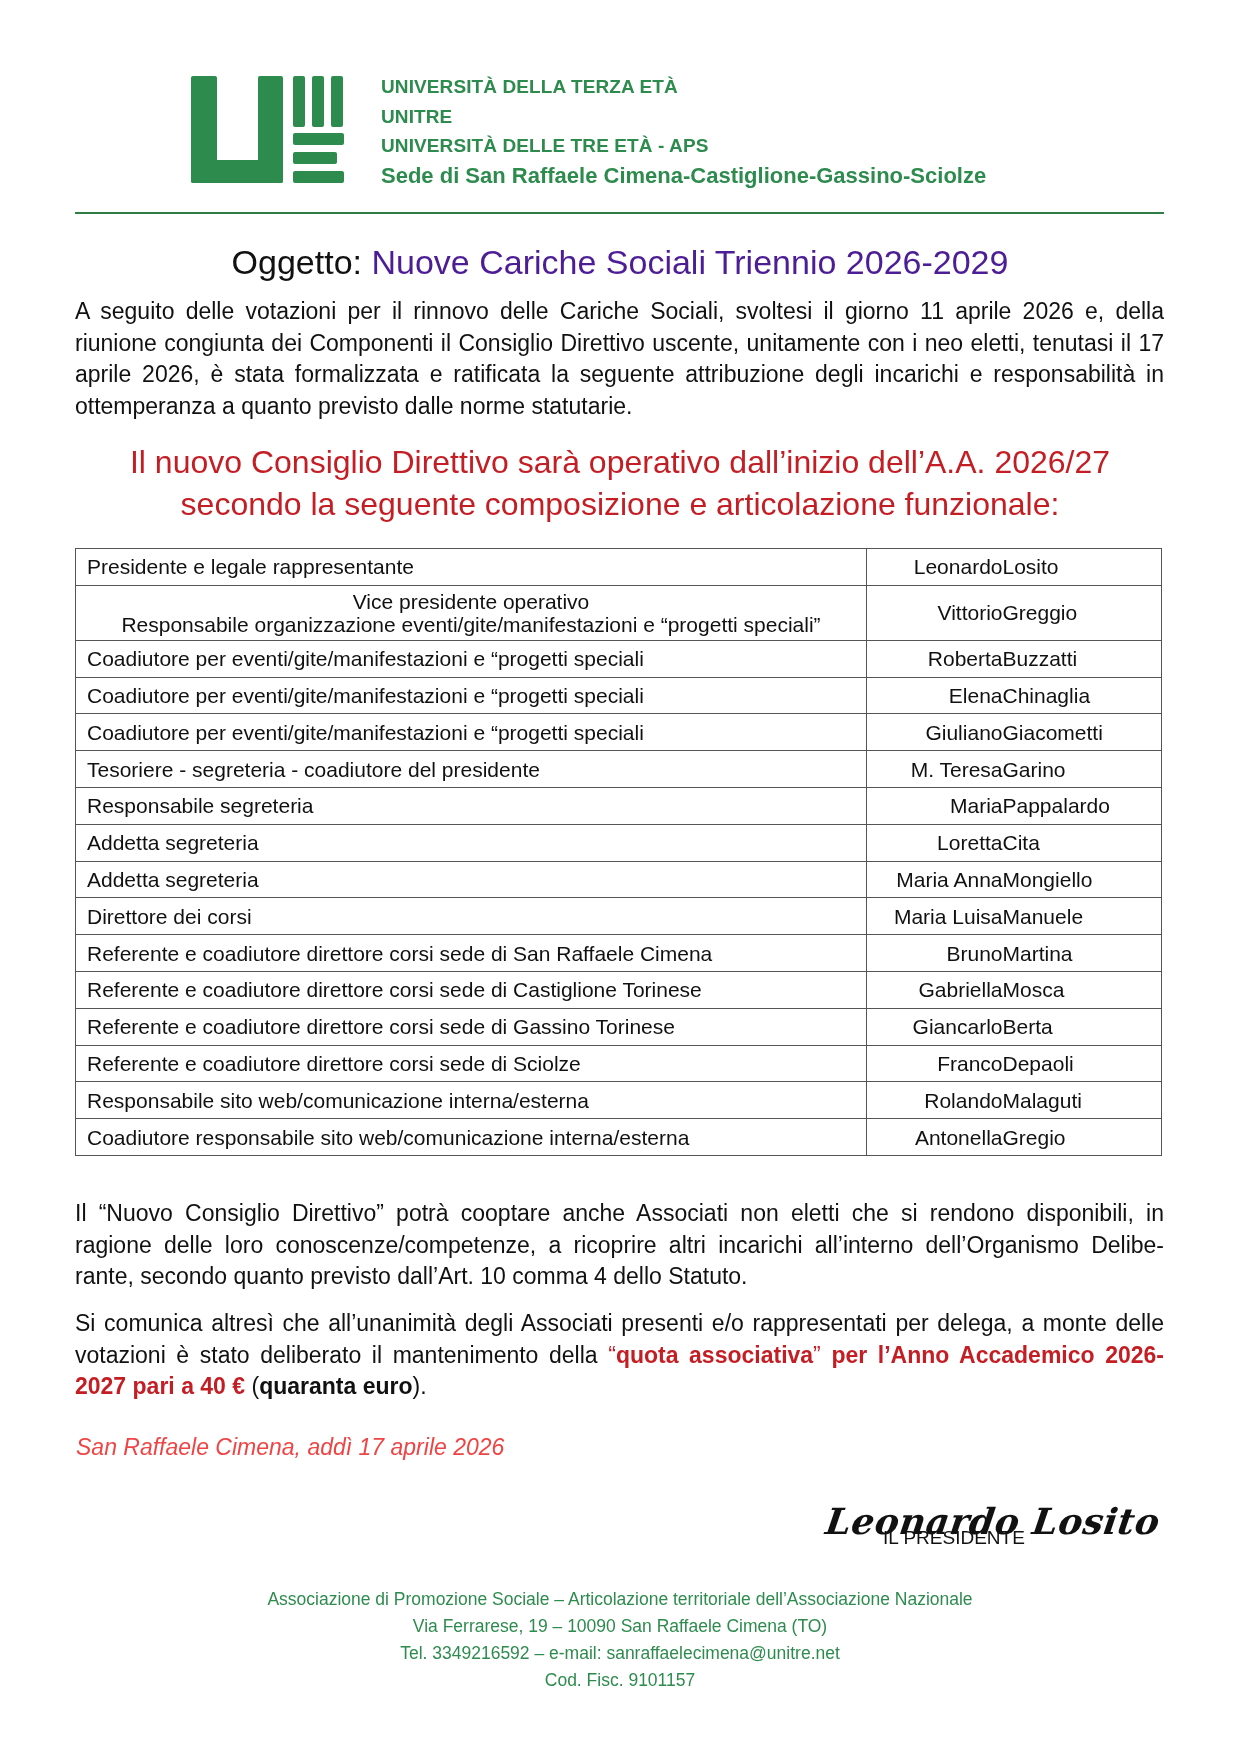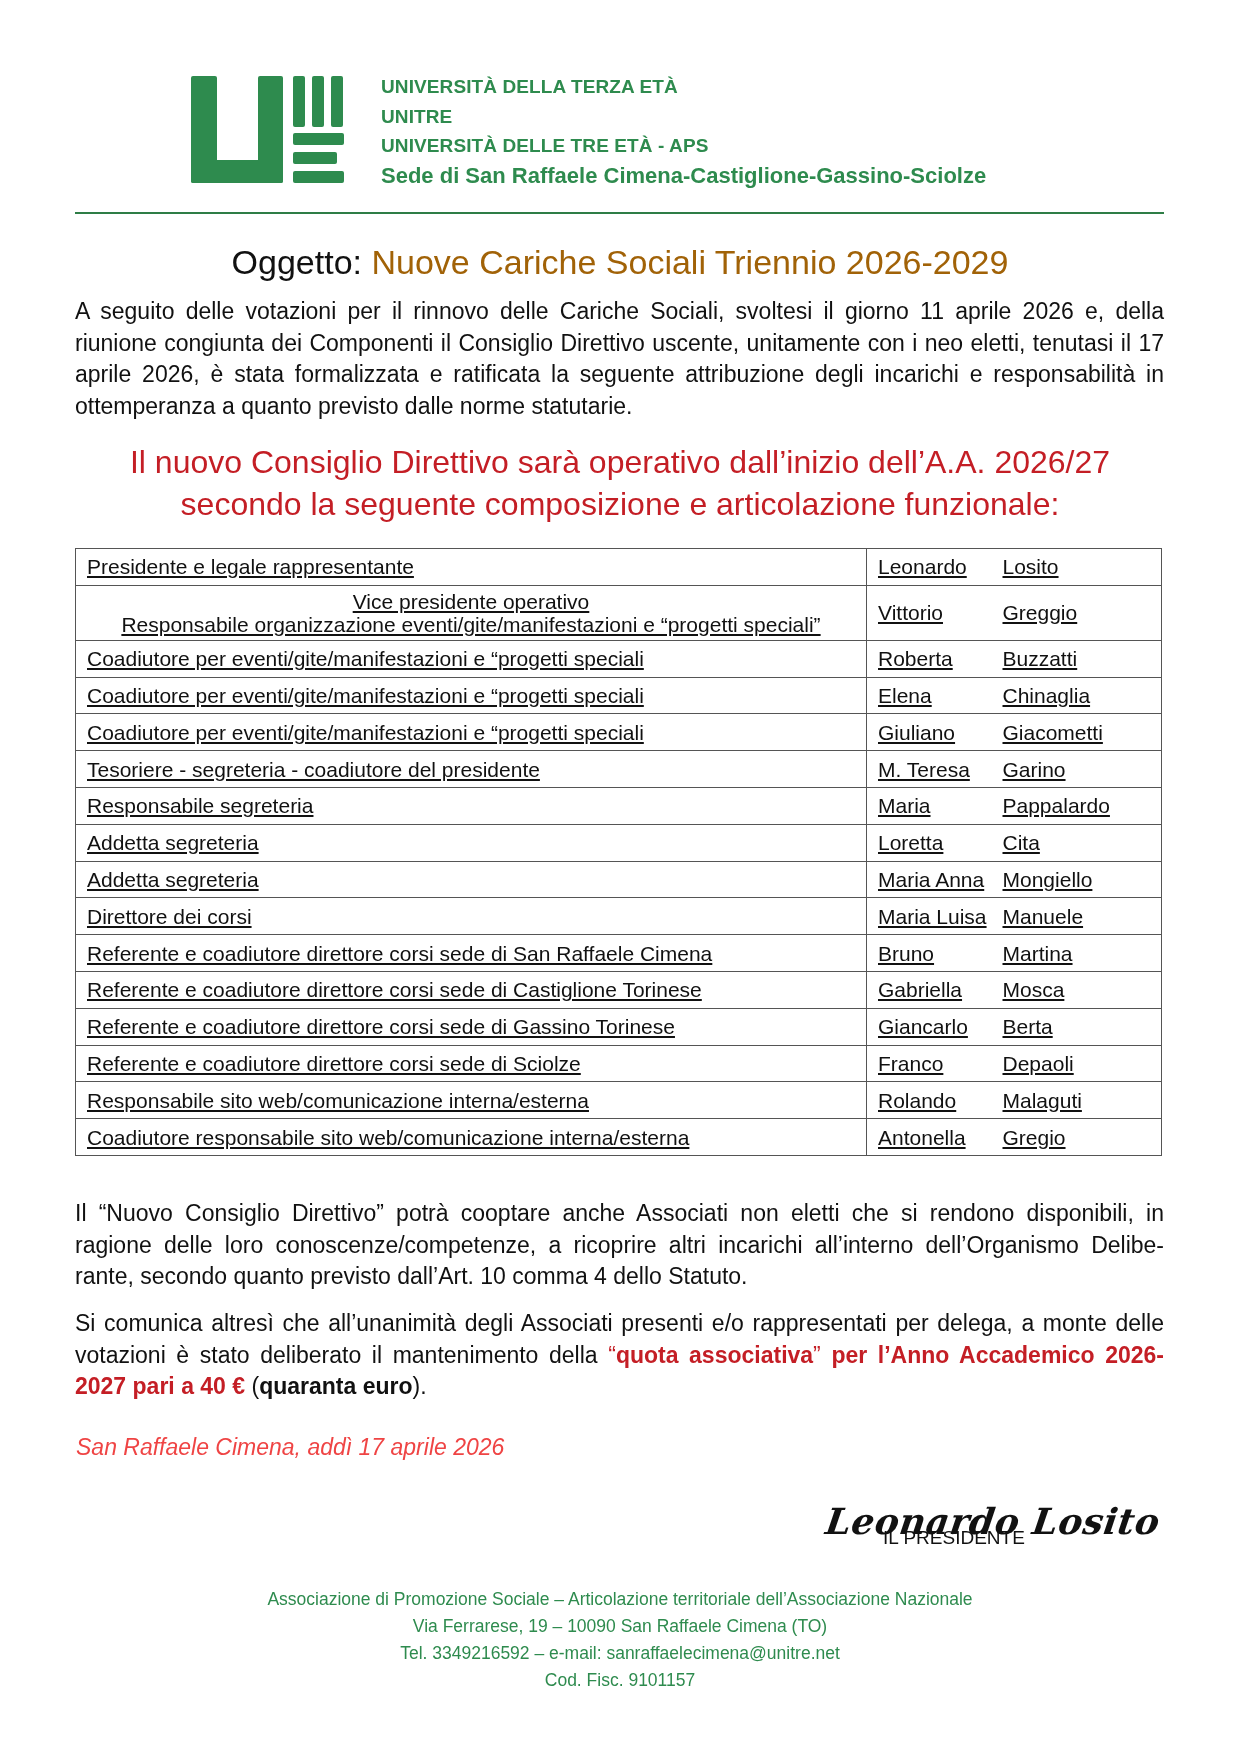--- a/index.html
+++ b/index.html
@@ -22,33 +22,33 @@
 
   .header-text { position: absolute; left: 381px; top: 72px; color: #2e8b4e; font-weight: bold; }
   .header-text .h-line { font-size: 19px; line-height: 29.5px; letter-spacing: 0.1px; white-space: nowrap; }
   .header-text .h-sub { font-size: 22px; line-height: 30px; white-space: nowrap; }
 
   .green-rule { position: absolute; left: 75px; top: 212px; width: 1089px; height: 2px; background: #2e7d46; }
 
   
   .subject { position: absolute; left: 0; width: 1240px; top: 242px; text-align: center; font-size: 34px; line-height: 40px; white-space: nowrap; }
   .subject .label { color: #111111; }
-  .subject .value { color: #a16207; }
+  .subject .value { color: #4c1d95; }
 
   .para { position: absolute; left: 75px; width: 1089px; font-size: 23px; line-height: 31.5px; text-align: justify; color: #111111; }
   .intro { top: 296px; }
 
   .red-heading { position: absolute; left: 0; width: 1240px; top: 441px; text-align: center; color: #c41e25; font-size: 32px; line-height: 42px; }
 
   
-  .roles { position: absolute; left: 75px; top: 548px; width: 1087px; border-collapse: collapse; font-size: 21px; color: #111111; text-decoration: underline; }
+  .roles { position: absolute; left: 75px; top: 548px; width: 1087px; border-collapse: collapse; font-size: 21px; color: #111111; }
   .roles td { border: 1.5px solid #555555; padding: 0 11px; height: 36.8px; vertical-align: middle; line-height: 23px; }
   .roles tr.tall td { height: 55px; }
   .roles td.role { width: 791px; border-right: 1.5px solid #555555; }
-  .roles td.name { border-right: none; width: 136px; padding-right: 0; white-space: nowrap; }
+  .roles td.name { border-right: none; width: 136px; padding-right: 0; white-space: nowrap; text-align: right; }
   .roles td.surname { border-left: none; padding-left: 0; white-space: nowrap; }
   .roles .role-line { display: block; text-align: center; }
 
   .para2 { top: 1198px; }
   .para3 { top: 1308px; }
   .red-bold { color: #c41e25; font-weight: bold; }
   .red { color: #c41e25; }
   .bold { font-weight: bold; }
 
   .place-date { position: absolute; left: 76px; top: 1434px; font-size: 23px; font-style: italic; color: #ef4444; white-space: nowrap; }

